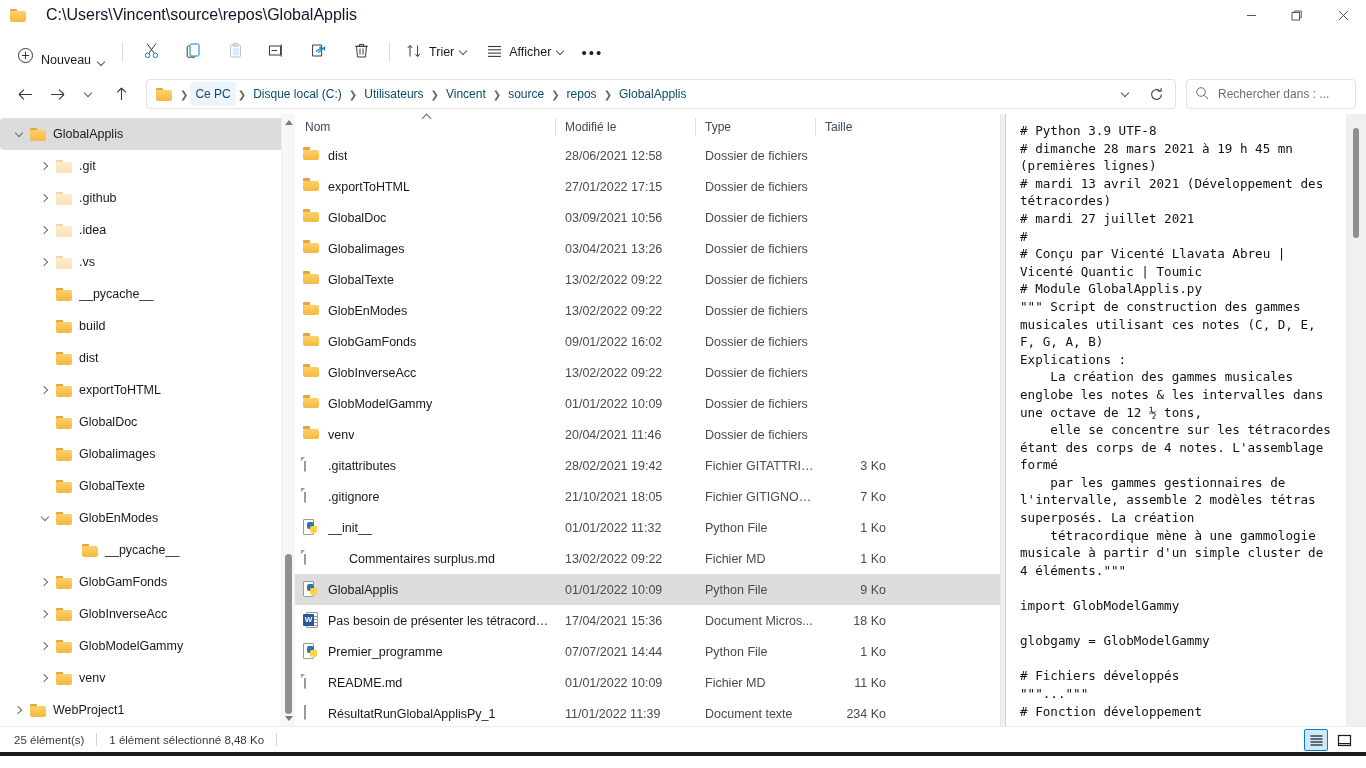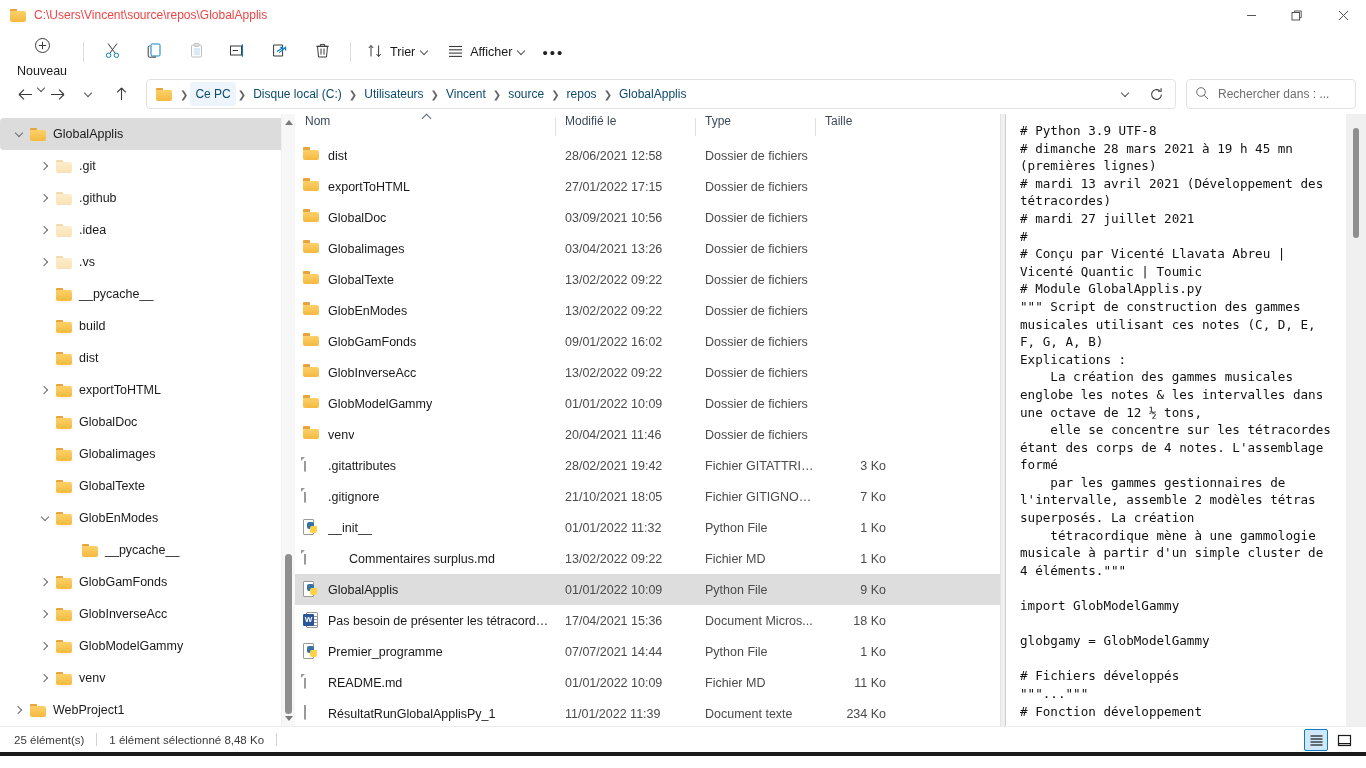--- a/index.html
+++ b/index.html
@@ -22,33 +22,33 @@
     content:""; position:absolute; left:0; top:0; width:7px; height:3px;
     background:#e8a33d; border-radius:1px 1px 0 0;
   }
   .folder-glyph::after {
     content:""; position:absolute; left:0; top:2.5px; width:16px; height:10.5px;
     background:linear-gradient(180deg,#fdd06a 0%, #f4b93f 100%);
     border-radius:1px 2px 2px 2px;
   }
   .folder-glyph.pale::before { background:#f2d9a8; }
   .folder-glyph.pale::after { background:linear-gradient(180deg,#fdeccb 0%,#fae2b4 100%); }
-  .titlebar-title { margin-left:8px; font-size:12px; color:#ef4444; }
+  .titlebar-title { margin-left:20px; font-size:16px; color:#0f172a; }
   .wincontrols { position:absolute; right:0; top:0; height:30px; display:flex; }
   .wc { width:46px; height:30px; display:flex; align-items:center; justify-content:center; }
   .wc svg { display:block; }
 
   
   .toolbar {
     height:44px; display:flex; align-items:center; padding:0 10px;
     background:#ffffff; gap:0px;
   }
   .tb-new {
-    display:flex; align-items:center; gap:7px; height:30px;
-    padding:0 9px 0 7px; border-radius:4px; cursor:default;flex-direction:column;
+    display:flex; align-items:flex-end; gap:7px; height:30px;
+    padding:0 9px 0 7px; border-radius:4px; cursor:default;
   }
   .tb-new .lbl { font-size:12.5px; }
   .tb-btn {
     width:42px; height:32px; display:flex; align-items:center; justify-content:center;
     border-radius:4px; cursor:default;
   }
   .tb-sep { width:1px; height:20px; background:#dcdcdc; margin:0 7px; }
   .tb-group {
     display:flex; align-items:center; gap:6px; height:32px; padding:0 9px;
     border-radius:4px; cursor:default;
@@ -115,21 +115,21 @@
   .vscroll .tri.up { border-bottom:5px solid #7a7a7a; }
   .vscroll .tri.dn { border-top:5px solid #7a7a7a; }
   .vscroll .thumb {
     position:absolute; left:3px; width:7px; background:#8f8f8f; border-radius:4px;
   }
 
   
   .listpane { flex:1; display:flex; flex-direction:column; min-width:0; background:#fff; }
   .colhdr { height:26px; display:flex; align-items:center; position:relative;
             font-size:12px; color:#3d4a5c; }
-  .colhdr .ch { position:relative; height:26px; display:flex; 
+  .colhdr .ch { position:relative; height:26px; display:flex; align-items:center;
                 padding-left:10px; box-sizing:border-box; }
   .colhdr .ch:not(:first-child)::before {
     content:""; position:absolute; left:0; top:4px; bottom:4px; width:1px; background:#dfdfdf;
   }
   .sortcaret { position:absolute; left:128px; top:1px; width:9px; height:9px; }
   .sortcaret::after {
     content:""; position:absolute; width:6px; height:6px;
     border-left:1.2px solid #5a6575; border-top:1.2px solid #5a6575;
     transform:rotate(45deg);
   }

